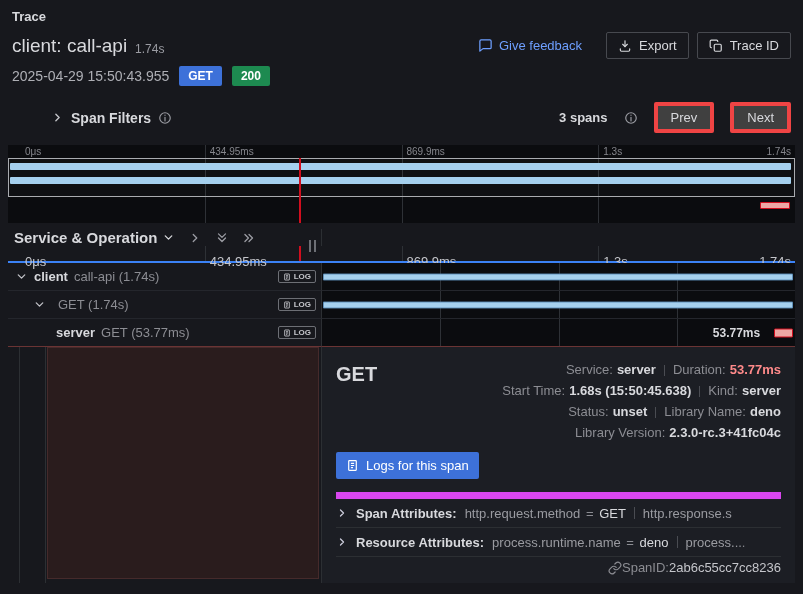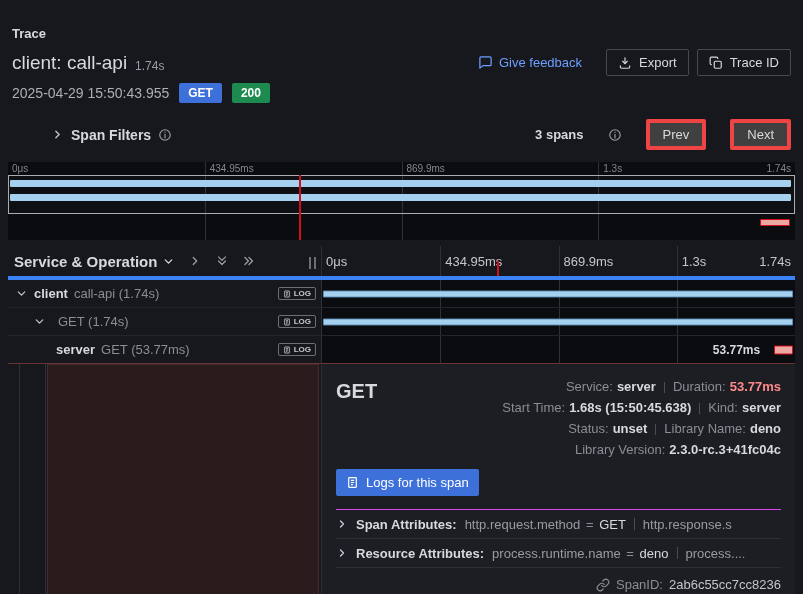--- a/index.html
+++ b/index.html
@@ -3,58 +3,58 @@
 <meta charset="utf-8">
 <style>
   * { margin:0; padding:0; box-sizing:border-box; }
   html,body { width:803px; height:594px; background:#111217; overflow:hidden; }
   .app { position:relative; width:803px; height:594px; background:#17181d; color:#ccccdc;
          font-family:"Liberation Sans", sans-serif; font-size:13px; overflow:hidden; }
   .spacer { flex:1; }
   .icon { display:inline-flex; vertical-align:middle; flex:none; }
 
   
-  .panel-title { font-size:13px; font-weight:700; color:#d8d9dd; padding:9px 12px 0;margin-top:17px; }
+  .panel-title { font-size:13px; font-weight:700; color:#d8d9dd; padding:9px 12px 0; }
   .title-row { display:flex; align-items:center; padding:8px 12px 0; }
   .trace-title { font-size:19px; color:#d8d9dd; }
   .trace-duration { font-size:12px; color:#9b9ca3; margin-left:8px; position:relative; top:3px; }
   .feedback { display:flex; align-items:center; gap:6px; color:#6e9fff; font-size:13px; margin-right:16px; cursor:pointer; }
   .ghost-btn { display:flex; align-items:center; gap:7px; background:transparent; border:1px solid #47494f;
                border-radius:2px; color:#d8d9dd; font-size:13px; font-family:inherit; padding:5px 11px;
                margin-left:8px; cursor:pointer; }
   .sub-row { display:flex; align-items:center; gap:10px; padding:7px 12px 2px; }
   .timestamp { font-size:14px; color:#aeafb5; }
   .badge { font-size:12px; font-weight:700; padding:3px 9px; border-radius:2px; color:#fff; }
   .badge-get { background:#3d71d9; }
   .badge-200 { background:#1d8a50; }
   .filters-row { display:flex; align-items:center; padding:14px 12px 12px; gap:7px;margin-left:39px; }
   .filters-toggle { display:flex; align-items:center; gap:7px; cursor:pointer; color:#c2c3c8; }
   .filters-label { font-size:14px; font-weight:600; color:#d8d9dd; }
-  .right-group { margin-left:auto; display:flex; align-items:center; gap:24px; }
+  .right-group { margin-left:auto; display:flex; align-items:center; gap:16px; }
   .span-count { font-size:13px; font-weight:700; color:#d8d9dd; }
   .small-btn { background:#404040; border:4px solid #ef4444; border-radius:2px; color:#d8d9dd;
                font-size:13px; font-family:inherit; padding:4px 13px; cursor:pointer; }
   .info { color:#9b9ca3; }
 
   
   .minimap { position:relative; margin:0 8px; height:78px; background:#0b0c0f; cursor:crosshair; }
   .grid { position:absolute; top:0; bottom:0; width:1px; background:#2e3136; }
   .g25{left:25%} .g50{left:50%} .g75{left:75%}
   .mm-tick { position:absolute; top:1px; font-size:10px; color:#85868c; }
-  .tk0{left:4px} .tk1{left:calc(25% + 5px)} .tk2{left:calc(50% + 5px)} .tk3{left:calc(75% + 5px)} .tk4{right:4px}
+  .tk0{left:17px} .tk1{left:calc(25% + 5px)} .tk2{left:calc(50% + 5px)} .tk3{left:calc(75% + 5px)} .tk4{right:4px}
   .mm-viewport { position:absolute; left:0; right:0; top:13px; height:39px;
                  border:1px solid #aaacb0; background:rgba(255,255,255,0.02); cursor:grab; }
   .mm-bar { position:absolute; height:7px; background:#a5d0ee; border-radius:1px; }
   .mm-b0{top:18px} .mm-b1{top:32px}
   .mm-bar.red { top:57px; height:7px; background:#eda8a4; border:1px solid #d10e1e; }
   .mm-cursor { position:absolute; top:13px; bottom:0; width:2px; background:#d10e1e; }
 
   
   .trace-main { margin:6px 8px 0; }
-  .tl-header { display:flex; height:34px; border-bottom:4px solid #3b82f6; }
+  .tl-header { display:flex; height:34px; border-bottom:2px solid #3b82f6;flex-direction:column; }
   .col-names { width:314px; min-width:314px; display:flex; align-items:center; gap:13px;
                padding:0 6px; border-right:1px solid #2c2f33; position:relative; }
   .svc-op { display:flex; align-items:center; gap:5px; font-size:15px; font-weight:600; color:#d8d9dd; cursor:pointer; }
   .hdr-icon { color:#9b9ca3; cursor:pointer; display:inline-flex; }
   .resize-handle { position:absolute; right:5px; top:11px; width:7px; height:12px;
                    border-left:2px solid #6d6f75; border-right:2px solid #6d6f75; cursor:col-resize; }
   .col-tl { flex:1; position:relative; }
   .tl-tick { position:absolute; top:8px; font-size:13px; color:#c5c6cb; }
   .tl-cursor { position:absolute; bottom:0; height:15px; width:2px; background:#d10e1e; }
 
@@ -86,32 +86,32 @@
   .detail-panel { flex:1; background:#1c1e24; padding:12px 14px 8px; display:flex; flex-direction:column; min-width:0; }
   .detail-top { display:flex; }
   .detail-title { font-size:20px; font-weight:600; color:#d8d9dd; padding-top:4px; }
   .meta { margin-left:auto; text-align:right; font-size:13px; line-height:21px; color:#8c8d93; white-space:nowrap; }
   .meta b { color:#d8d9dd; font-weight:700; margin-left:4px; }
   .meta b.dur { color:#ff8a8a; }
   .meta .sep { display:inline-block; width:1px; height:11px; background:#4a4c52; margin:0 8px; vertical-align:middle; }
   .logs-btn { margin-top:9px; align-self:flex-start; display:flex; align-items:center; gap:7px;
               background:#3d71d9; border:none; border-radius:2px; color:#fff; font-size:13px;
               font-weight:500; font-family:inherit; padding:6px 10px; cursor:pointer; }
-  .attr-section { margin-top:13px; border-top:1px solid #d946ef; }
+  .attr-section { margin-top:13px; border-top:7px solid #d946ef; }
   .attr-row { display:flex; align-items:center; gap:8px; height:29px; border-bottom:1px solid #2c2f33;
               cursor:pointer; overflow:hidden; }
   .attr-label { font-weight:700; color:#d8d9dd; white-space:nowrap; }
   .attr-values { flex:1; display:flex; align-items:center; gap:8px; overflow:hidden; white-space:nowrap;
                  position:relative; color:#9a9ba1; min-width:0; }
   .attr-values .v { color:#d8d9dd; }
   .attr-values .eq { margin:0 2px; color:#8c8d93; }
   .fade { position:absolute; right:0; top:0; bottom:0; width:46px;
           background:linear-gradient(to right, rgba(28,30,36,0), #1c1e24); }
   .vsep { width:1px; height:12px; background:#4a4c52; flex:none; }
-  .spanid-row { margin-top:auto; display:flex; align-items:center; justify-content:flex-end; gap:6px;
+  .spanid-row { margin-top:auto; display:flex; align-items:center; justify-content:flex-end; 
                 padding-top:0; color:#8c8d93; font-size:13px; }
   .spanid-val { color:#c5c6cb; }
   .link-ic { color:#8c8d93; cursor:pointer; display:inline-flex; }
 </style>
 </head>
 <body>
 
 <div class="app">
 
   <div class="panel-title">Trace</div>

